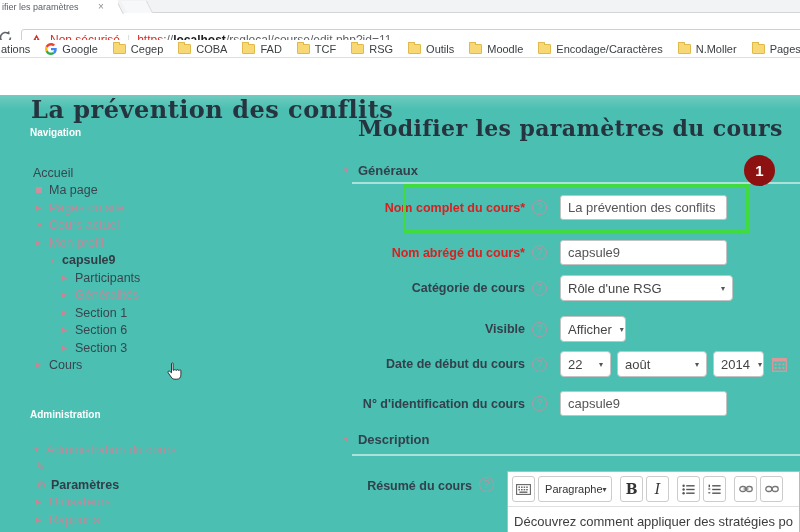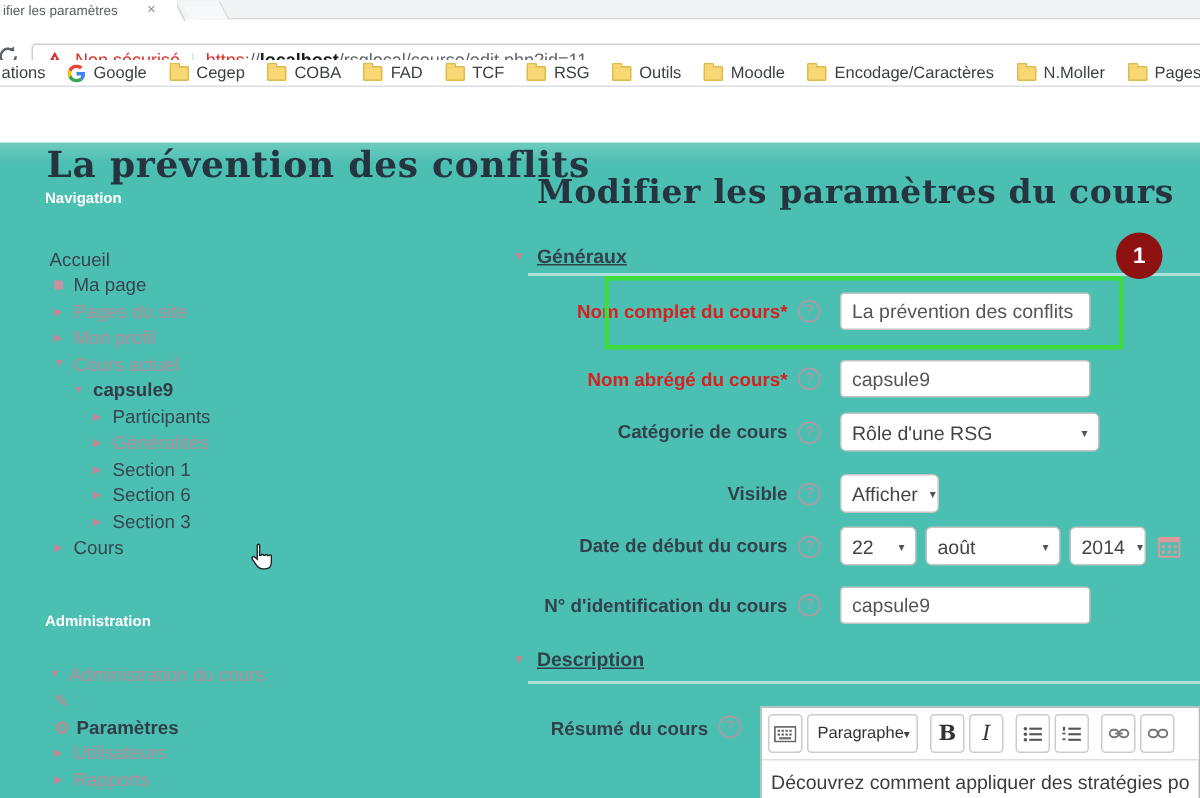--- a/index.html
+++ b/index.html
@@ -59,21 +59,21 @@
   .ind0 { padding-left:3px; } .ind1 { padding-left:6px; } .ind2 { padding-left:19px; } .ind3 { padding-left:32px; }
   .admin-header { margin-top:35px; }
   .adminlist { margin-top:21px; }
 
   
   .main { position:absolute; left:352px; top:18px; right:0; }
   .main-heading { font-family:"DejaVu Serif","Liberation Serif",serif; font-weight:bold; font-size:22px;
                   color:#26343f; letter-spacing:.4px; position:absolute; top:2px; left:6px; white-space:nowrap; }
   .sec-head { position:absolute; left:-10px; display:flex; align-items:center; gap:8px; }
   .sec-head .tri { font-size:8px; color:#cb8492; }
-  .sec-head .sec-label { font-size:13px; font-weight:bold; color:#33414c;text-decoration:underline; }
+  .sec-head .sec-label { font-size:13px; font-weight:bold; color:#33414c; }
   .divider { position:absolute; left:0; right:0; height:2px; background:rgba(255,255,255,.55); }
 
   .green-box { position:absolute; left:51px; top:71px; width:346px; height:49px;
                border:3px solid #3fdb3f; z-index:3; }
   .badge { position:absolute; left:392px; top:42px; width:31px; height:31px; border-radius:50%;
            background:#8e1111; color:#fff; font-size:15px; font-weight:bold;
            display:flex; align-items:center; justify-content:center; z-index:4; }
 
   .frow { position:absolute; left:0; right:0; display:flex; align-items:center; }
   .flabel { width:173px; text-align:right; font-weight:bold; font-size:12.5px; color:#33414c; }
@@ -205,26 +205,26 @@
         </div>
       <div class="nav-item ind1 dark">
           <span class="sq"></span>
           <span>Ma page</span>
         </div>
       <div class="nav-item ind1 muted">
           <span class="tri">▶</span>
           <span>Pages du site</span>
         </div>
       <div class="nav-item ind1 muted">
-          <span class="tri">▶</span>
-          <span>Mon profil</span>
-        </div>
-      <div class="nav-item ind1 muted">
           <span class="tri">▼</span>
           <span>Cours actuel</span>
+        </div>
+      <div class="nav-item ind1 muted">
+          <span class="tri">▶</span>
+          <span>Mon profil</span>
         </div>
       <div class="nav-item ind2 dark-bold">
           <span class="tri">▼</span>
           <span>capsule9</span>
         </div>
       <div class="nav-item ind3 dark">
           <span class="tri">▶</span>
           <span>Participants</span>
         </div>
       <div class="nav-item ind3 muted">

